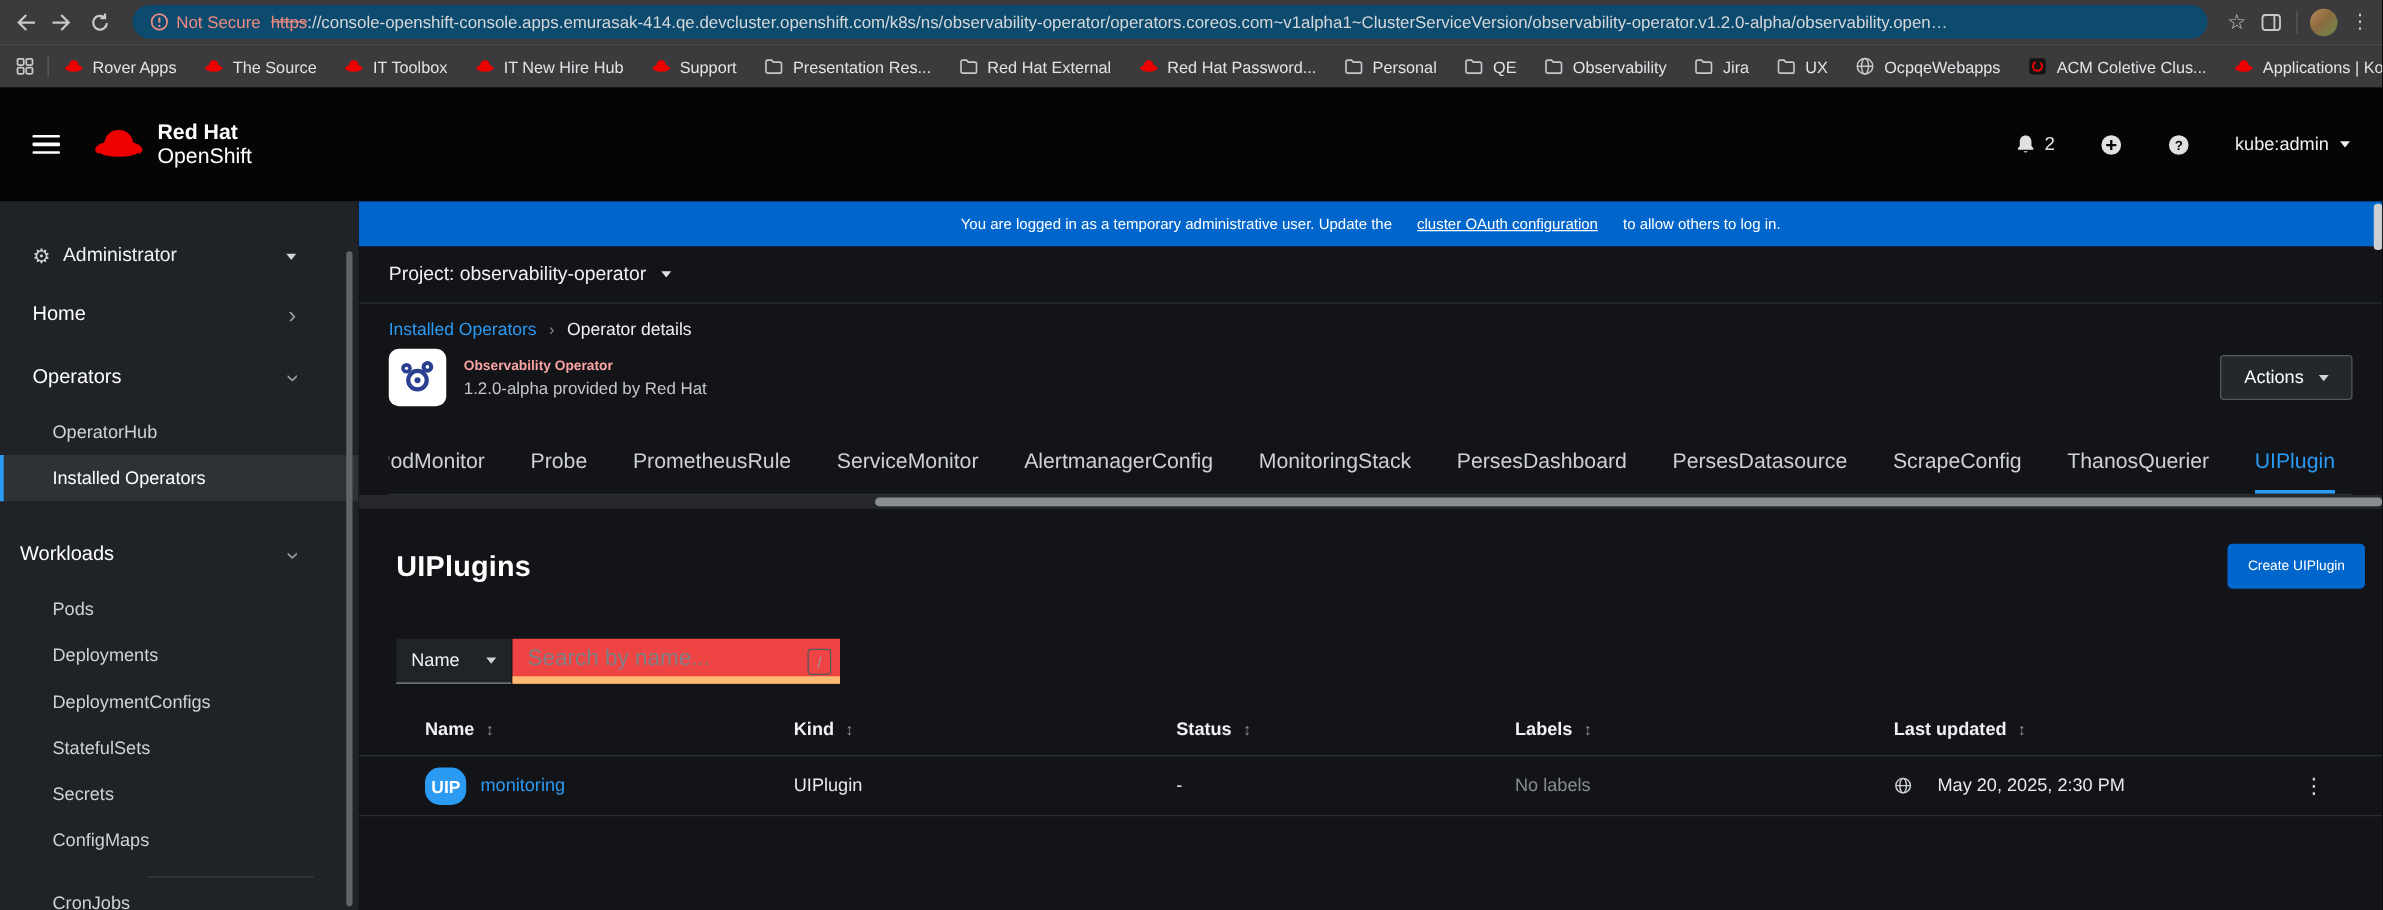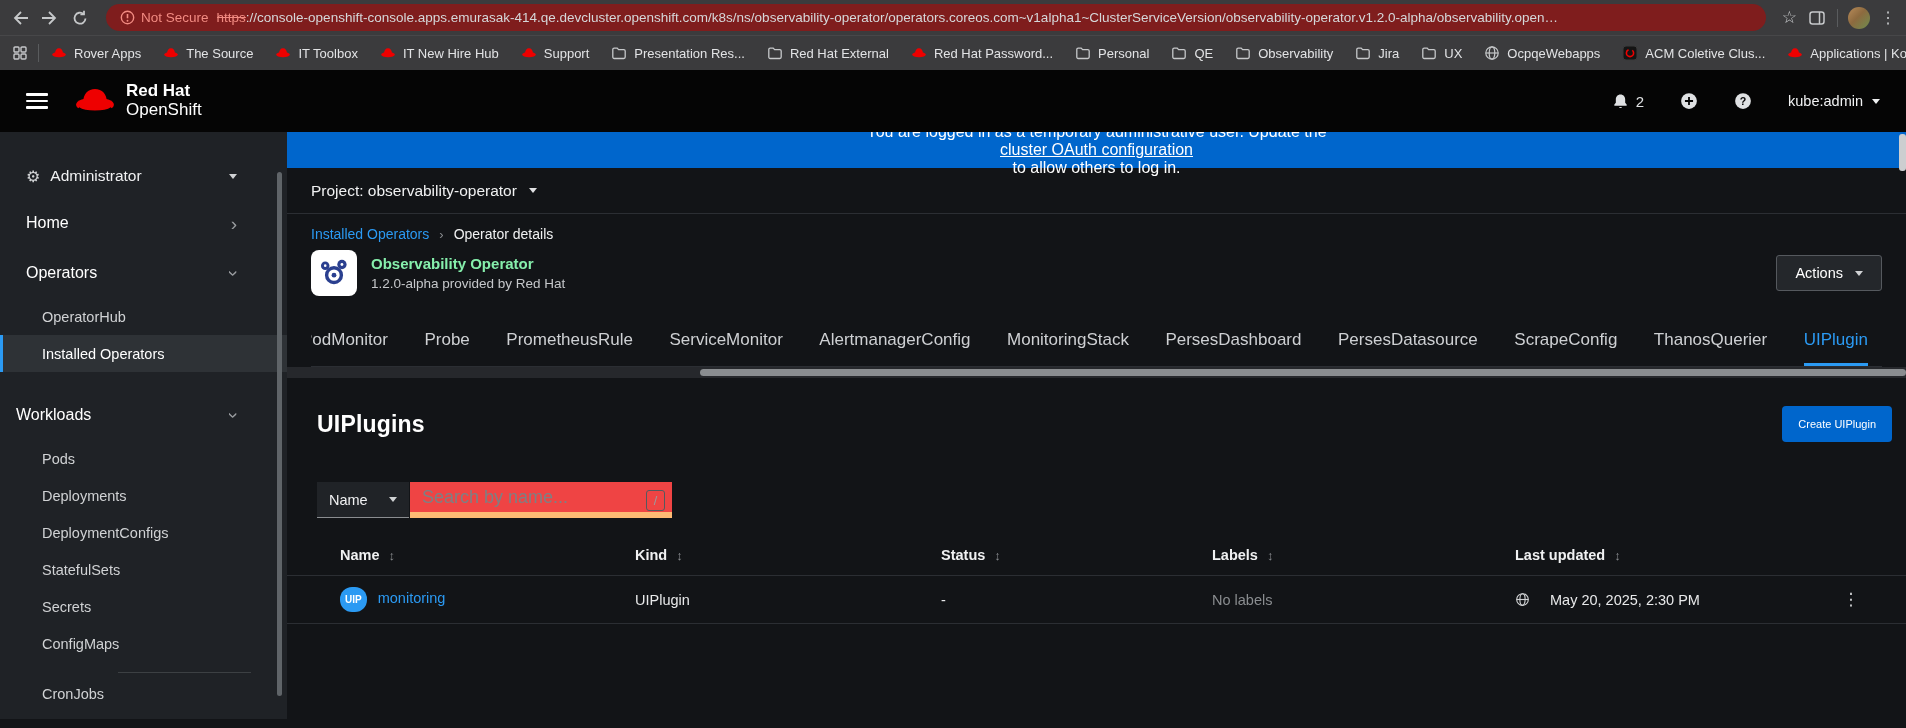--- a/index.html
+++ b/index.html
@@ -10,21 +10,21 @@
   }
   svg { display:block; }
 
   
   .btoolbar {
     height:35px; background:#3b3b3d; display:flex; align-items:center;
     padding:0 10px; gap:10px;
   }
   .nav-ico { width:20px; height:20px; display:flex; align-items:center; justify-content:center; color:#c6c8ca; }
   .url-pill {
-    flex:1; height:27px; background:#7f1d1d; border-radius:14px;
+    flex:1; height:27px; background:#0c4a6e; border-radius:14px;
     display:flex; align-items:center; padding:0 14px; gap:8px; overflow:hidden;
     margin:0 6px;
     text-align:center;
   }
   .secure-chip { display:flex; align-items:center; gap:6px; color:#f28b82; font-size:13.5px; white-space:nowrap; }
   .url-text { font-size:13.5px; color:#d5d7d9; white-space:nowrap; overflow:hidden; text-overflow:ellipsis; }
   .url-text .strike { color:#f28b82; text-decoration:line-through; }
   .b-star { font-size:17px; color:#c6c8ca; }
   .b-sep-v { width:1px; height:18px; background:#5a5c5e; }
   .b-avatar { width:22px; height:22px; border-radius:50%; background:linear-gradient(135deg,#b98c5a 0%,#8d6a3f 45%,#6f8d4f 100%); }
@@ -35,21 +35,21 @@
     height:35px; background:#3b3b3d; border-top:1px solid #474749;
     display:flex; align-items:center; padding:0 12px; font-size:13px; color:#e2e3e5;
     white-space:nowrap; overflow:hidden;
   }
   .bm-sep { width:1px; height:18px; background:#5a5c5e; margin:0 12px 0 10px; flex:none; }
   .bm-item { display:flex; align-items:center; gap:7px; margin-right:22px; flex:none; }
   .bm-ico { width:16px; height:16px; flex:none; }
 
   
   .masthead {
-    height:62px; background:#050505; display:flex; align-items:center;
+    height:91px; background:#050505; display:flex; align-items:center;
     padding:0 26px; gap:26px;
   }
   .hamburger { width:22px; display:flex; flex-direction:column; gap:4px; cursor:pointer; }
   .hamburger span { height:2.5px; background:#fff; border-radius:1px; }
   .brand { display:flex; align-items:center; gap:10px; }
   .brand-text { color:#fff; font-size:17px; line-height:1.1; }
   .brand-text .l1 { font-weight:bold; }
   .brand-text .l2 { font-weight:500; }
   .mh-right { margin-left:auto; display:flex; align-items:center; gap:36px; }
   .mh-ico { display:flex; align-items:center; gap:7px; color:#dfe1e3; font-size:15px; }
@@ -73,34 +73,34 @@
   .sub-item { height:37px; display:flex; align-items:center; padding-left:42px; font-size:14.5px; color:#d0d2d4; cursor:pointer; }
   .sub-item.active { background:#2e3236; border-left:3px solid #2b9af3; padding-left:39px; color:#fff; }
   .wl-group { margin-top:18px;padding-left:16px; }
   .nav-divider { border-top:1px solid #3c4043; margin:10px 36px 2px 118px; }
   .side-thumb { position:absolute; right:5px; top:40px; width:5px; height:524px; background:#5f6468; border-radius:3px; }
 
   
   .content { position:relative; flex:1; background:#121417; overflow:hidden; }
   .page-vthumb { position:absolute; right:0; top:2px; width:7px; height:37px; background:#ccced0; border-radius:3px; z-index:5; }
 
-  .banner { height:36px; background:#0066cc; color:#fff; font-size:16px; display:flex; align-items:center; justify-content:center; gap:0;flex-direction:column; }
+  .banner { height:36px; background:#0066cc; color:#fff; font-size:12px; display:flex; align-items:center; justify-content:center; gap:16px; }
   .banner a { color:#fff; text-decoration:underline; margin:0 4px; cursor:pointer; }
 
   .project-bar { height:46px; border-bottom:1px solid #2b2e33; display:flex; align-items:center; padding:0 24px; gap:12px; font-size:15.5px; color:#f0f1f2; }
   .project-bar .caret-down { color:#e0e1e3; }
 
   .page-header { padding:12px 24px 0 24px; }
   .breadcrumb { display:flex; align-items:center; gap:10px; font-size:14px; }
   .breadcrumb .bc-link { color:#2b9af3; cursor:pointer; }
   .breadcrumb .bc-sep { color:#8a8d90; font-size:13px; }
   .breadcrumb .bc-current { color:#f0f1f2; }
   .title-row { margin-top:8px; display:flex; align-items:center; gap:14px; }
   .op-icon { width:46px; height:46px; background:#fff; border-radius:8px; display:flex; align-items:center; justify-content:center; flex:none; }
-  .op-title { font-size:15px; font-weight:bold; color:#86efac; }
+  .op-title { font-size:11px; font-weight:bold; color:#fca5a5; }
   .op-sub { font-size:13.5px; color:#c5c7ca; margin-top:4px; }
   .actions-btn {
     margin-left:auto; height:36px; padding:0 18px; background:#24272b; border:1px solid #55595e;
     border-radius:3px; color:#fff; font-size:14.5px; display:flex; align-items:center; gap:12px; cursor:pointer;
   }
   .actions-btn .caret-down { color:#d0d2d4; }
 
   .tabs { margin-top:34px; display:flex; justify-content:space-between; border-bottom:1px solid #2b2e33; padding-right:14px; overflow:hidden; }
   .tab { font-size:17px; color:#ced0d3; padding-bottom:16px; white-space:nowrap; cursor:pointer; flex:none; }
   .tab:first-child { margin-left:-10px; }
@@ -135,21 +135,21 @@
 
   .table { margin-top:16px; }
   .trow { display:grid; grid-template-columns:348px 306px 271px 303px 1fr 110px; align-items:center; }
   .thead { height:42px; font-weight:bold; font-size:14.5px; color:#f0f1f2; border-bottom:1px solid #2b2e33; }
   .tbody { height:48px; font-size:14.5px; color:#e8e9ea; border-bottom:1px solid #2b2e33; }
   .cell-first { padding-left:53px; }
   .sort-ico { color:#8a8d90; font-size:13px; font-weight:normal; margin-left:9px; cursor:pointer; }
   .th-label { cursor:pointer; }
   .res-badge {
     display:inline-flex; align-items:center; justify-content:center; background:#2b9af3; color:#fff;
-    font-size:10px; font-weight:bold; border-radius:12px; padding:7px 5px; margin-right:7px; vertical-align:middle;
+    font-size:14px; font-weight:bold; border-radius:12px; padding:7px 5px; margin-right:7px; vertical-align:middle;
   }
   .row-link { color:#2b9af3; cursor:pointer; }
   .muted { color:#8a8d90; }
   .updated-cell { display:flex; align-items:center; gap:20px; }
   .kebab { color:#d0d2d4; font-size:17px; text-align:center; cursor:pointer; }
 </style>
 </head>
 <body>
 
 <div class="screen">

